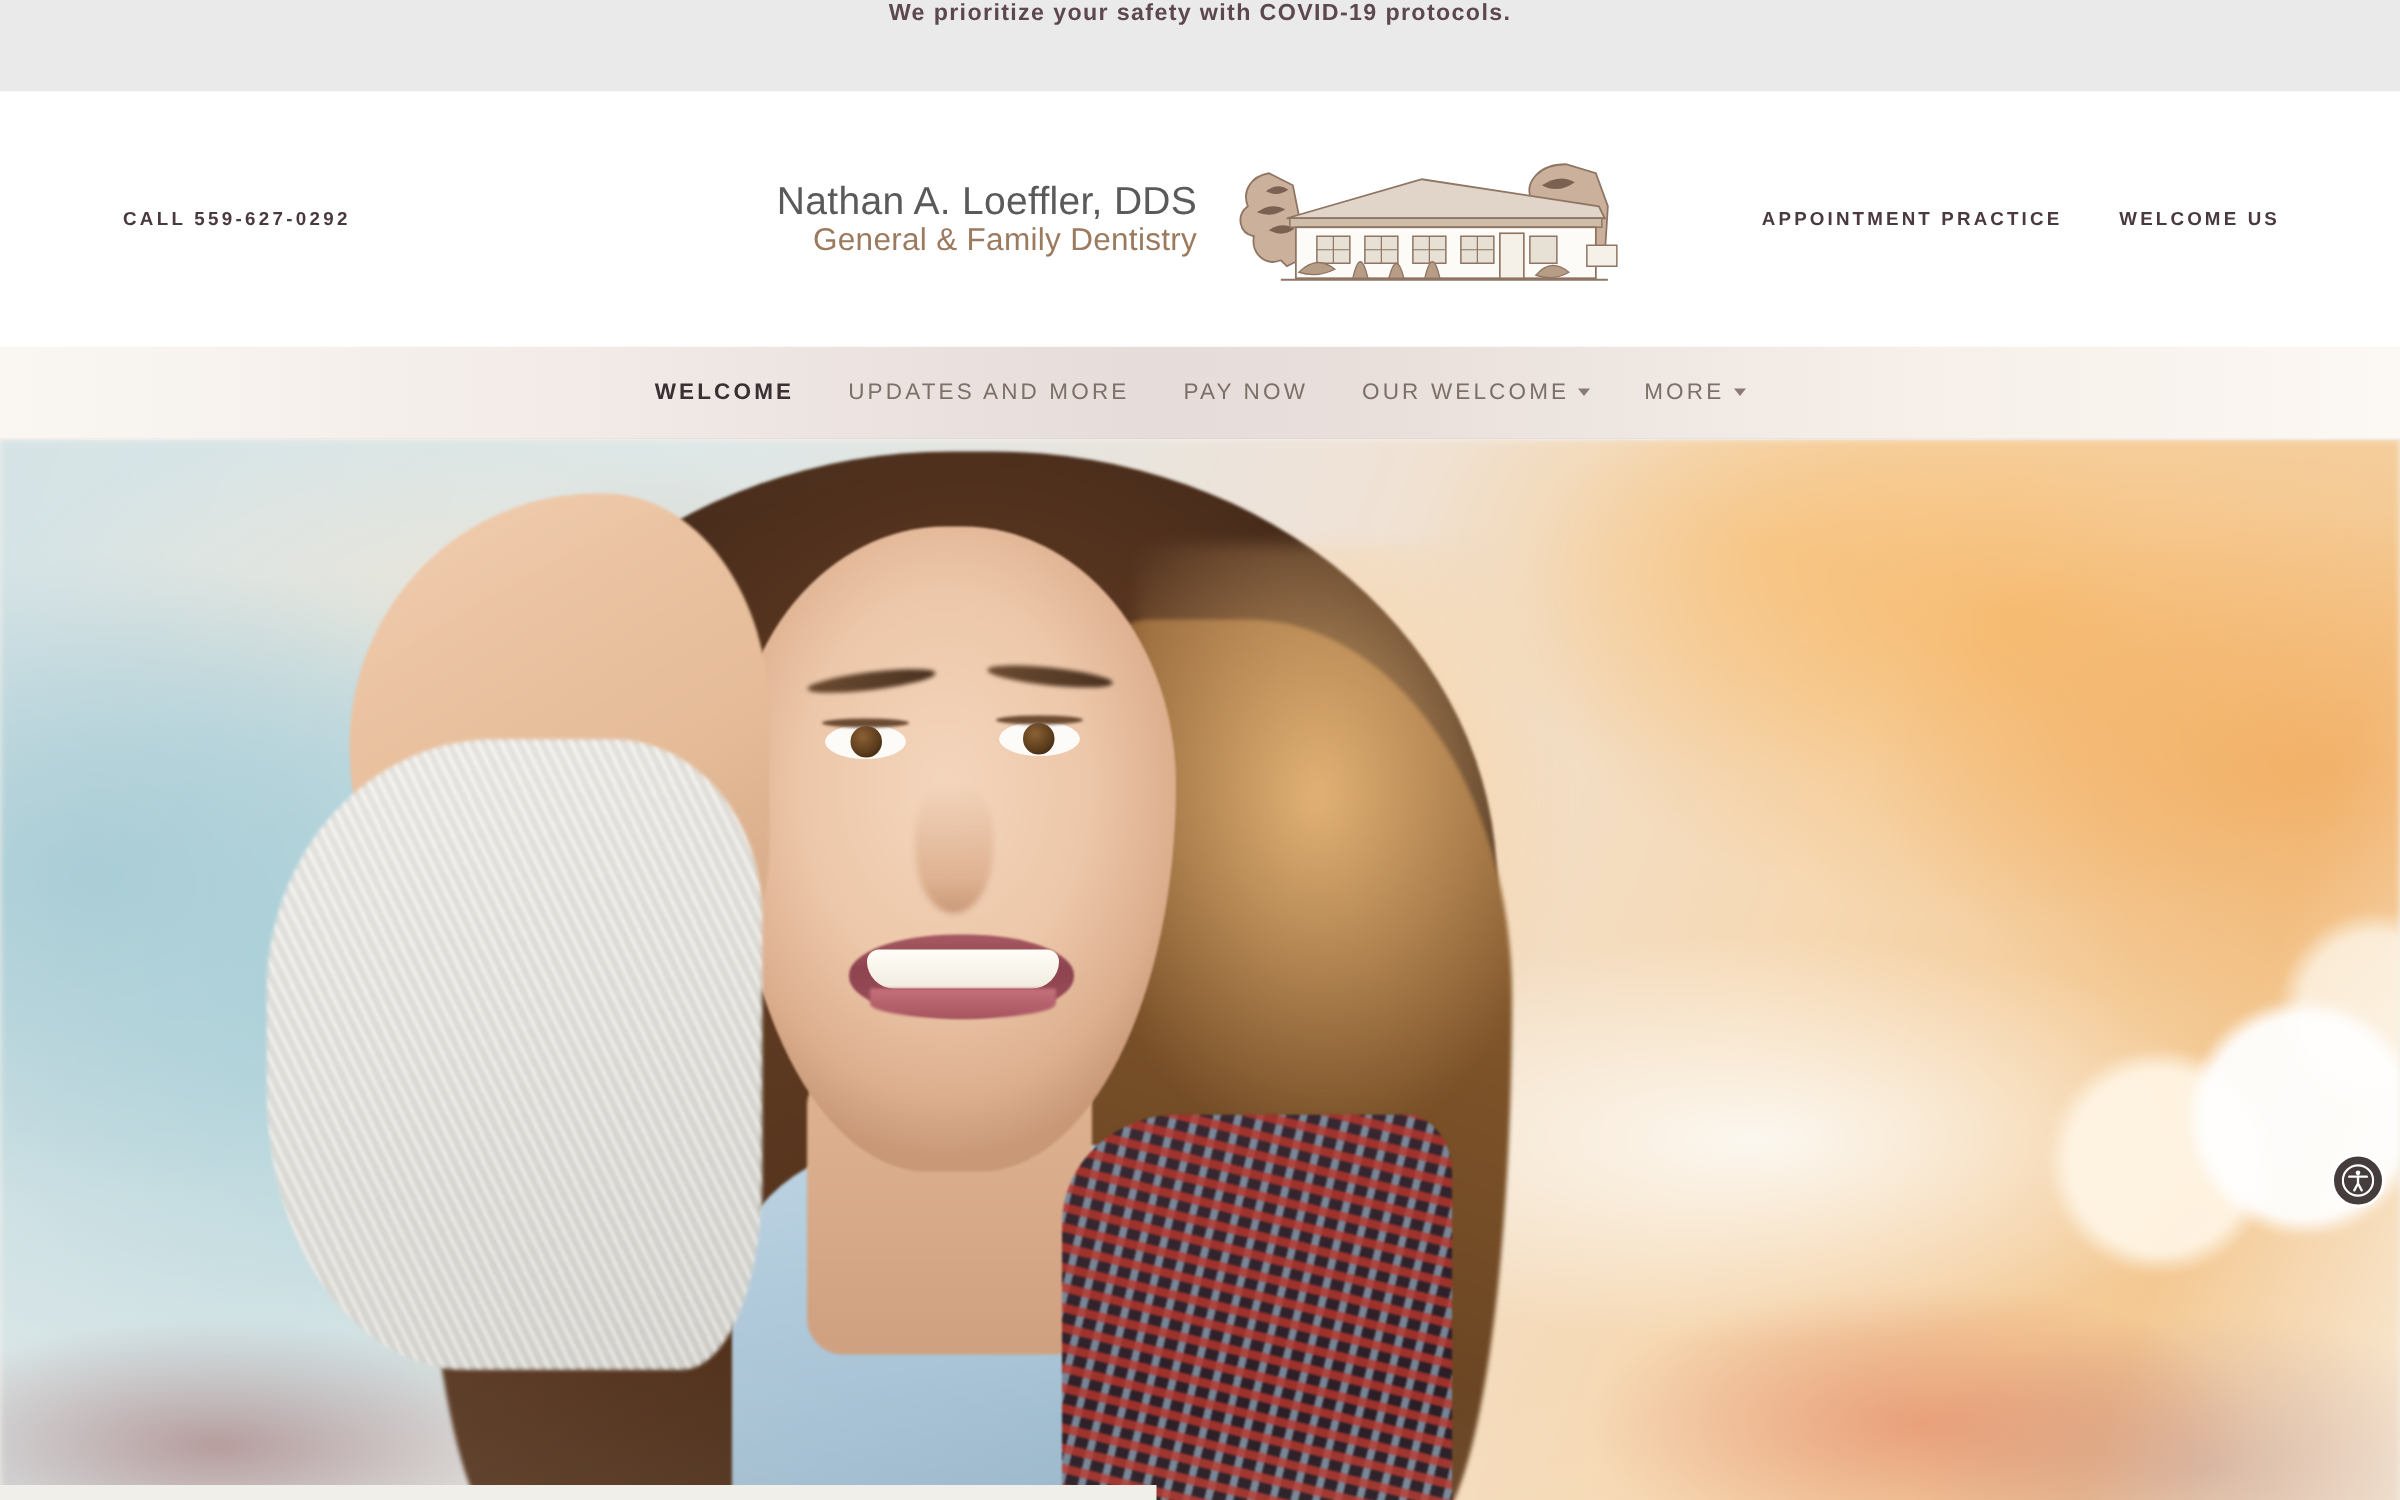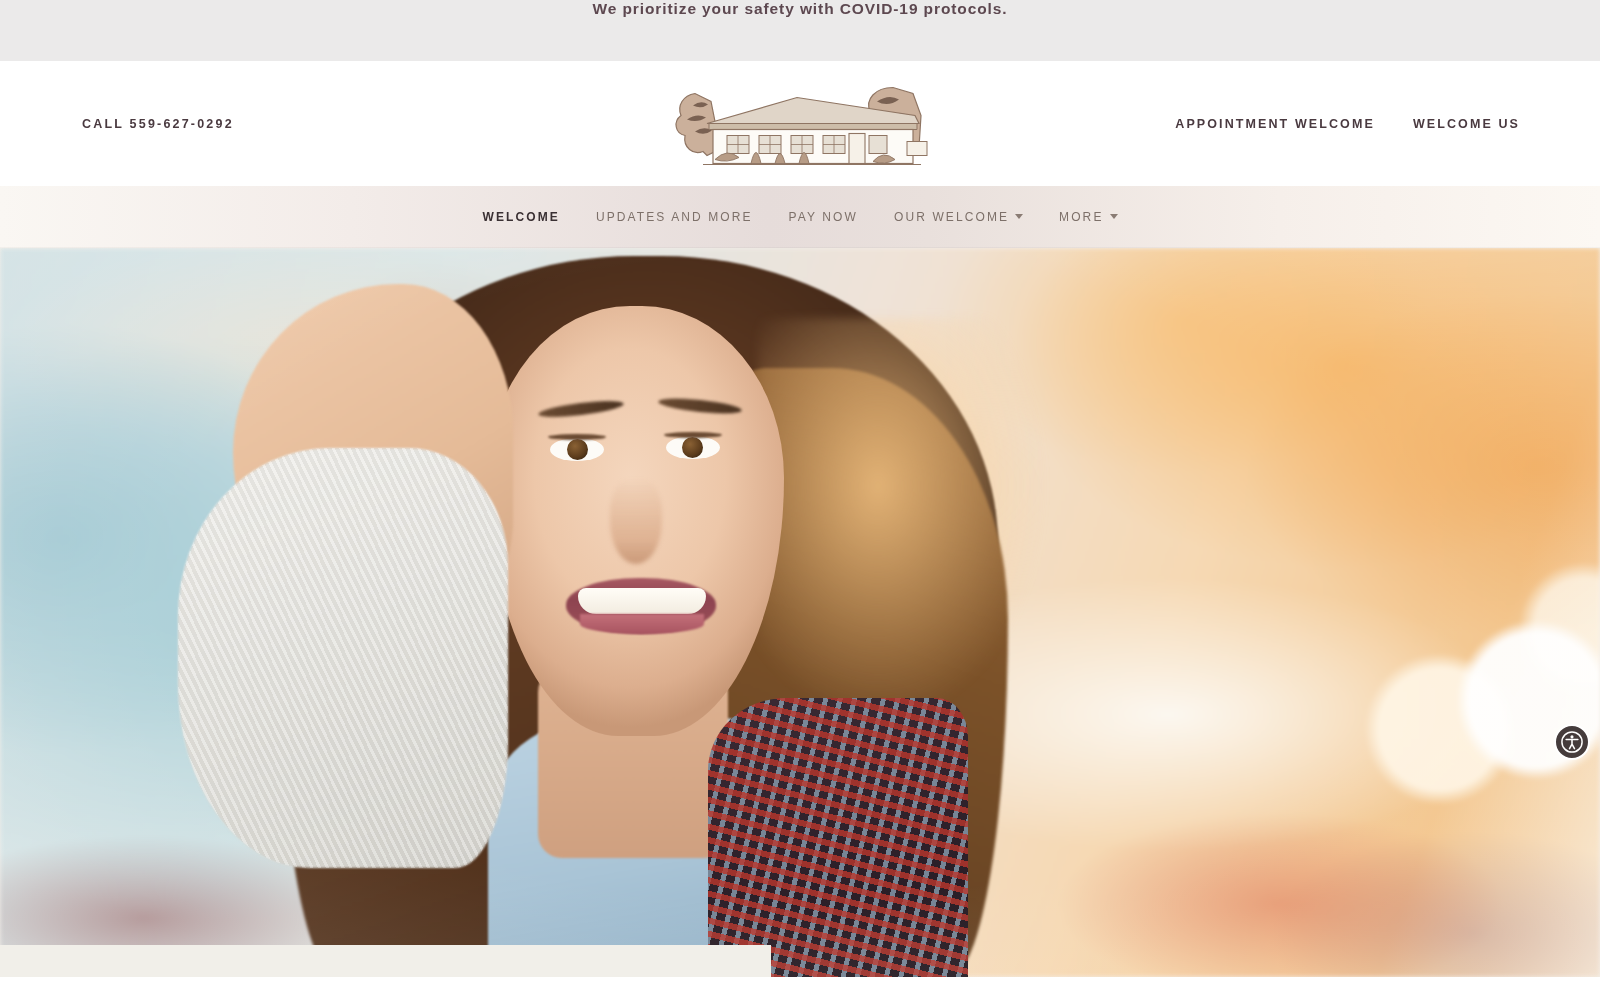--- a/index.html
+++ b/index.html
@@ -15,21 +15,21 @@
     background:#ebeaea;
     display:flex; align-items:flex-start; justify-content:center;
   }
   .announce-text {
     font-size:15.5px; font-weight:bold; color:#5d4850;
     letter-spacing:0.9px;
   }
 
   
   .header {
-    height:125px; width:100%; background:#ffffff;
+    height:170px; width:100%; background:#ffffff;
     display:flex; align-items:center; position:relative;
   }
   .call-link {
     position:absolute; left:82px; top:50%; transform:translateY(-50%);
     font-size:12.5px; font-weight:bold; color:#4a3a40;
     letter-spacing:2.2px; text-decoration:none; white-space:nowrap;
   }
   .logo-wrap {
     position:absolute; left:50%; top:50%;
     transform:translate(-50%,-50%);
@@ -55,21 +55,21 @@
   }
 
   
   .mainnav {
     height:62px; width:100%;
     background:linear-gradient(to right,#faf7f3 0%,#f3ece9 22%,#e6dcda 48%,#e9e0dc 58%,#f6efea 80%,#fcf8f3 100%);
     display:flex; align-items:center; justify-content:center; gap:0;
     border-bottom:1px solid rgba(0,0,0,0.03);
   }
   .navitem {
-    font-size:12px; letter-spacing:2.1px; color:#7d7069;
+    font-size:15px; letter-spacing:2.1px; color:#7d7069;
     padding:0 18px; text-decoration:none; white-space:nowrap;
     display:flex; align-items:center; gap:5px;
   }
   .navitem.active { color:#3a3033; font-weight:bold; }
   .caret {
     width:0; height:0; border-left:4px solid transparent;
     border-right:4px solid transparent; border-top:5px solid #8a7c74;
     display:inline-block; margin-left:1px;
   }
 
@@ -241,20 +241,24 @@
 
 <div class="announce">
   <span class="announce-text">We prioritize your safety with COVID-19 protocols.</span>
 </div>
 
 <div class="header">
 
   <a class="call-link" href="#">CALL 559-627-0292</a>
 
   <div class="logo-wrap">
+    <div class="logo-text">
+      <div class="logo-name">Nathan A. Loeffler, DDS</div>
+      <div class="logo-sub">General &amp; Family Dentistry</div>
+    </div>
     <svg class="logo-mark" viewBox="0 0 262 105">
 
       <path d="M26 22 C14 24 8 34 12 44 C4 50 6 62 16 64 C14 76 24 84 34 80 L38 84 L46 80 L48 60 L42 30 Z" fill="#cbb09b" stroke="#8f7563" stroke-width="1.2"></path>
       <path d="M24 34 q8 -6 15 -1 q-7 5 -15 1 Z" fill="#7a6152"></path>
       <path d="M18 48 q10 -7 19 -2 q-9 6 -19 2 Z" fill="#7a6152"></path>
       <path d="M26 60 q9 -6 17 -1 q-8 6 -17 1 Z" fill="#7a6152"></path>
 
       <path d="M224 16 C206 16 196 28 201 40 C190 46 192 62 206 64 C206 78 220 86 232 80 L240 84 L250 76 L252 44 L244 22 Z" fill="#cbb09b" stroke="#8f7563" stroke-width="1.2"></path>
       <path d="M208 30 q12 -8 22 -2 q-11 8 -22 2 Z" fill="#7a6152"></path>
       <path d="M216 46 q13 -8 24 -2 q-12 8 -24 2 Z" fill="#7a6152"></path>
@@ -291,21 +295,21 @@
         <path d="M130 92 q5 -22 10 0 Z"></path>
         <path d="M204 90 q10 -12 22 -2 q-10 6 -22 2 Z"></path>
         <path d="M46 88 q12 -12 24 -2 q-12 6 -24 2 Z"></path>
       </g>
       <line x1="34" y1="93" x2="252" y2="93" stroke="#8f7563" stroke-width="1.2"></line>
       <rect x="238" y="70" width="20" height="14" fill="#f6f1e8" stroke="#8f7563" stroke-width="1"></rect>
     </svg>
   </div>
 
   <div class="header-nav">
-    <a href="#">APPOINTMENT WELCOME</a>
+    <a href="#">APPOINTMENT PRACTICE</a>
     <a href="#">WELCOME US</a>
   </div>
 </div>
 
 <div class="mainnav">
   <a href="#" class="navitem active">
     <span>WELCOME</span>
   </a>
   <a href="#" class="navitem">
     <span>UPDATES AND MORE</span>

